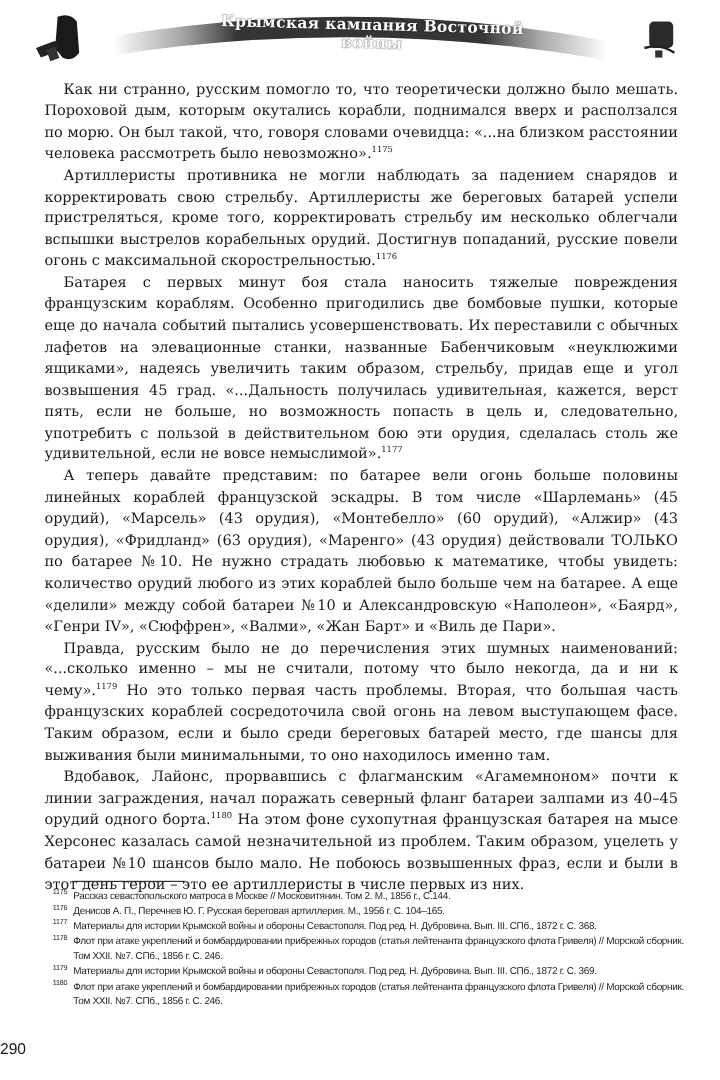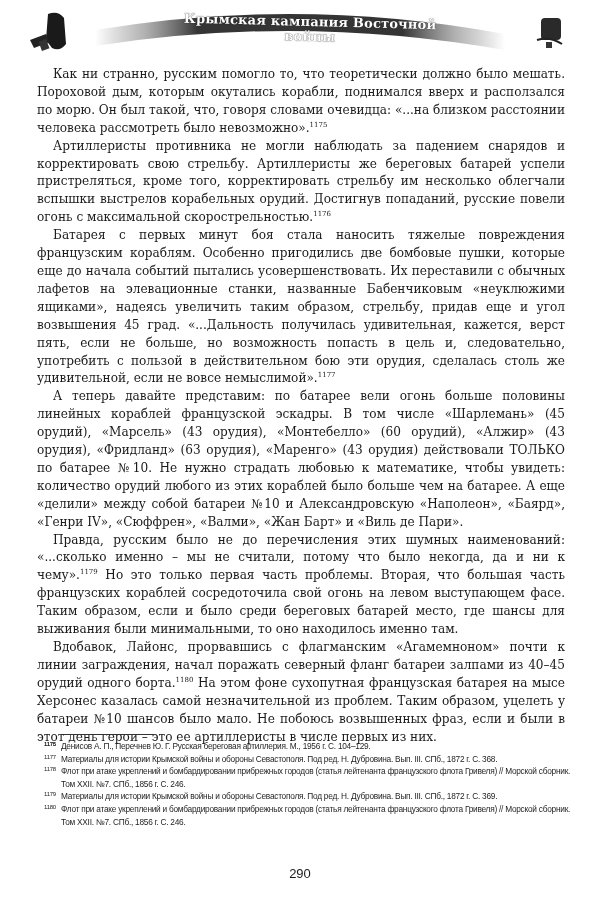--- a/index.html
+++ b/index.html
@@ -21,21 +21,21 @@
     sup.fn { font-size: 7px; vertical-align: 5px; line-height: 0; }
     .fn-rule { position: absolute; left: 60px; top: 734px; width: 94px; height: 1px; background: #333; }
     .footnotes {
       position: absolute; left: 44px; top: 740px; width: 530px;
       font-family: "Liberation Sans", sans-serif; font-size: 8.3px; line-height: 12.6px;
       letter-spacing: -0.25px; color: #1f1f1f;
     }
     .footnote { position: relative; padding-left: 17px; }
     .footnote .fn-num { position: absolute; left: 0; top: 0; font-size: 6px; vertical-align: top; line-height: 9px; }
     .page-number {
-      position: absolute; left: 0; top: 866px; width: 600px; text-align: center;
+      position: absolute; left: 0; top: 866px; width: 600px; text-align: left;
       font-family: "Liberation Sans", sans-serif; font-size: 13px; color: #1a1a1a;
     }
   </style>
 </head>
 <body>
 
 <div class="header">
   <svg class="banner-svg" width="600" height="62" viewBox="0 0 600 62">
     <defs>
       <linearGradient id="rib" x1="0" x2="1" y1="0" y2="0">
@@ -69,21 +69,21 @@
   <p><span>Артиллеристы противника не могли наблюдать за падением снарядов и корректи­ровать свою стрельбу. Артиллеристы же береговых батарей успели пристреляться, кроме того, корректировать стрельбу им несколько облегчали вспышки выстрелов корабельных орудий. Достигнув попаданий, русские повели огонь с максимальной скорострельностью.</span><sup class="fn">1176</sup></p>
   <p><span>Батарея с первых минут боя стала наносить тяжелые повреждения французским кораблям. Особенно пригодились две бомбовые пушки, которые еще до начала собы­тий пытались усовершенствовать. Их переставили с обычных лафетов на элевацион­ные станки, названные Бабенчиковым «неуклюжими ящиками», надеясь увеличить таким образом, стрельбу, придав еще и угол возвышения 45 град. «...Дальность полу­чилась удивительная, кажется, верст пять, если не больше, но возможность попасть в цель и, следовательно, употребить с пользой в действительном бою эти орудия, сделалась столь же удивительной, если не вовсе немыслимой».</span><sup class="fn">1177</sup></p>
   <p><span>А теперь давайте представим: по батарее вели огонь больше половины линейных кораблей французской эскадры. В том числе «Шарлемань» (45 орудий), «Марсель» (43 орудия), «Монтебелло» (60 орудий), «Алжир» (43 орудия), «Фридланд» (63 ору­дия), «Маренго» (43 орудия) действовали ТОЛЬКО по батарее №10. Не нужно стра­дать любовью к математике, чтобы увидеть: количество орудий любого из этих кора­блей было больше чем на батарее. А еще «делили» между собой батареи №10 и Алек­сандровскую «Наполеон», «Баярд», «Генри IV», «Сюффрен», «Валми», «Жан Барт» и «Виль де Пари».</span></p>
   <p><span>Правда, русским было не до перечисления этих шумных наименований: «...сколь­ко именно – мы не считали, потому что было некогда, да и ни к чему».</span><sup class="fn">1179</sup><span> Но это только первая часть проблемы. Вторая, что большая часть французских кораблей сосредоточила свой огонь на левом выступающем фасе. Таким образом, если и было среди береговых батарей место, где шансы для выживания были минимальными, то оно находилось именно там.</span></p>
   <p><span>Вдобавок, Лайонс, прорвавшись с флагманским «Агамемноном» почти к линии за­граждения, начал поражать северный фланг батареи залпами из 40–45 орудий одного борта.</span><sup class="fn">1180</sup><span> На этом фоне сухопутная французская батарея на мысе Херсонес казалась самой незначительной из проблем. Таким образом, уцелеть у батареи №10 шансов было мало. Не побоюсь возвышенных фраз, если и были в этот день герои – это ее артиллеристы в числе первых из них.</span></p>
 </div>
 
 <div class="fn-rule"></div>
 
 <div class="footnotes">
-  <div class="footnote"><span class="fn-num">1175</span></div>
-  <div class="footnote"><span class="fn-num">1176</span><span>Денисов А. П., Перечнев Ю. Г. Русская береговая артиллерия. М., 1956 г. С. 104–129.</span></div>
+  <div class="footnote"><span class="fn-num">1175</span><span>Рассказ севастопольского матроса в Москве // Московитянин. Том 2. М., 1856 г., С.144.</span></div>
+  <div class="footnote"><span class="fn-num">1176</span><span>Денисов А. П., Перечнев Ю. Г. Русская береговая артиллерия. М., 1956 г. С. 104–165.</span></div>
   <div class="footnote"><span class="fn-num">1177</span><span>Материалы для истории Крымской войны и обороны Севастополя. Под ред. Н. Дубровина. Вып. III. СПб., 1872 г. С. 368.</span></div>
   <div class="footnote"><span class="fn-num">1178</span><span>Флот при атаке укреплений и бомбардировании прибрежных городов (статья лейтенанта французского флота Гривеля) // Морской сборник. Том XXII. №7. СПб., 1856 г. С. 246.</span></div>
   <div class="footnote"><span class="fn-num">1179</span><span>Материалы для истории Крымской войны и обороны Севастополя. Под ред. Н. Дубровина. Вып. III. СПб., 1872 г. С. 369.</span></div>
   <div class="footnote"><span class="fn-num">1180</span><span>Флот при атаке укреплений и бомбардировании прибрежных городов (статья лейтенанта французского флота Гривеля) // Морской сборник. Том XXII. №7. СПб., 1856 г. С. 246.</span></div>
 </div>
 
 <div class="page-number">290</div>
 
 </body></html>

